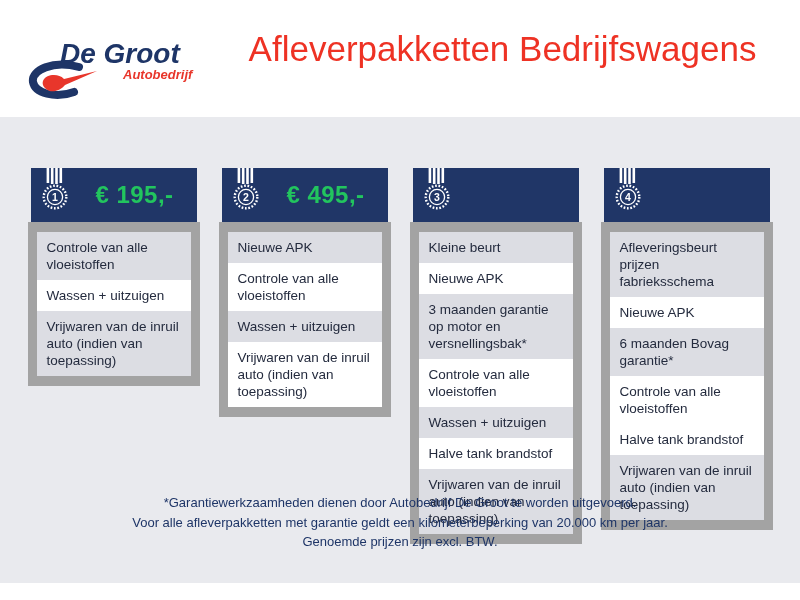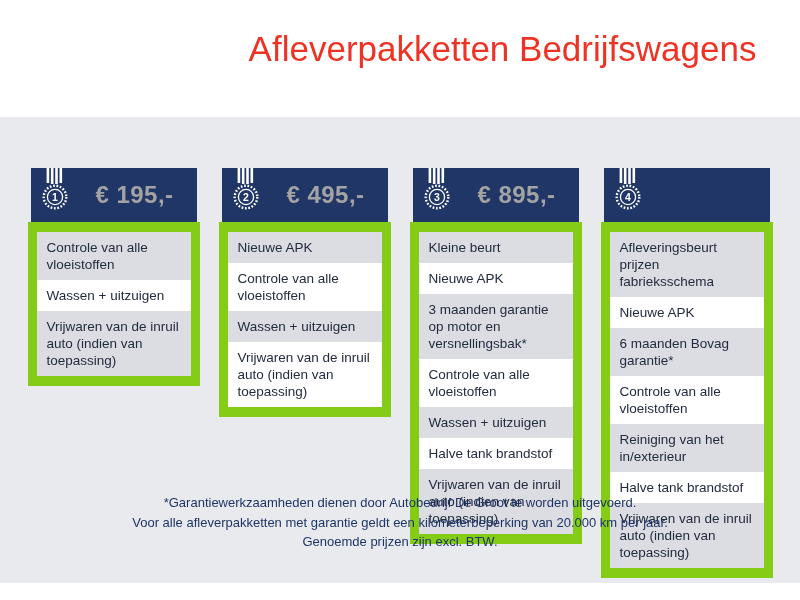--- a/index.html
+++ b/index.html
@@ -34,24 +34,24 @@
     display:flex;justify-content:center;align-items:flex-start;gap:19px;
   }
   .pkg-col{width:172px;flex:0 0 172px;}
   .pkg-header{
     position:relative;margin:0 3px;height:54px;background:#203667;
     display:flex;align-items:center;justify-content:center;
     padding-left:42px;box-sizing:border-box;
   }
   .medal{position:absolute;left:11px;top:0;}
   .pkg-price{
-    font-size:24px;font-weight:bold;color:#a3a3a3;white-space:nowrap;
+    font-size:24px;font-weight:bold;color:#22c55e;white-space:nowrap;
     letter-spacing:0.5px;
   }
-  .pkg-body{background:#84cc16;padding:10px 9px;}
+  .pkg-body{background:#a3a3a3;padding:10px 9px;}
   .pkg-item{
     padding:7px 10px;font-size:13.5px;line-height:17px;color:#242b3e;
     background:#ffffff;
   }
   .pkg-item.alt{background:#dcdde3;}
   
   .notes{
     position:absolute;left:0;top:376px;width:100%;
     text-align:center;font-size:13px;line-height:19.5px;color:#1e3567;
   }
@@ -60,20 +60,28 @@
     text-align:center;font-size:16px;font-weight:normal;color:#1e3567;
     text-decoration:none;
     margin-top:28px;
   }
   .bottom-band{position:absolute;left:0;top:583px;width:800px;height:17px;background:#ffffff;}
 </style>
 </head>
 <body>
 
 <div class="top-band">
+  <div class="logo">
+    <svg class="logo-mark" width="74" height="42" viewBox="0 0 74 42" aria-hidden="true">
+      <path d="M 52 7 C 26 0 4 10 6 22 C 8 33 28 39 47 32" fill="none" stroke="#1e3567" stroke-width="8" stroke-linecap="round"></path>
+      <path d="M 27 15 C 17 15 12 23 19 29 C 25 34 34 30 38 25 L 70 11 L 37 19 C 34 16 31 15 27 15 Z" fill="#e8362b"></path>
+    </svg>
+    <span class="logo-name">De Groot</span>
+    <span class="logo-sub">Autobedrijf</span>
+  </div>
   <h1 class="page-title">Afleverpakketten Bedrijfswagens</h1>
 </div>
 
 <div class="gray-band">
   <div class="columns" id="columns">
   <div class="pkg-col">
     <div class="pkg-header">
       <svg class="medal" width="28" height="46" viewBox="0 0 28 46" aria-hidden="true">
         <g>
           <rect x="4.6" y="0" width="2.6" height="15" fill="#ffffff"></rect>
@@ -123,21 +131,20 @@
         <g>
           <rect x="4.6" y="0" width="2.6" height="15" fill="#ffffff"></rect>
           <rect x="8.9" y="0" width="2.6" height="16" fill="#ffffff"></rect>
           <rect x="13.2" y="0" width="2.6" height="16" fill="#ffffff"></rect>
           <rect x="17.5" y="0" width="2.6" height="15" fill="#ffffff"></rect>
         </g>
         <circle cx="13" cy="29" r="11.3" fill="#203667" stroke="#ffffff" stroke-width="2.4" stroke-dasharray="1.7 1.7"></circle>
         <circle cx="13" cy="29" r="7.6" fill="none" stroke="#ffffff" stroke-width="1.3"></circle>
         <text x="13" y="32.8" text-anchor="middle" font-size="10.5" font-weight="bold" fill="#ffffff" font-family="Liberation Sans, sans-serif">3</text>
       </svg>
-      <span class="pkg-price">€ 895,-</span>
     </div>
     <div class="pkg-body">
           <div class="pkg-item alt">Kleine beurt</div>
           <div class="pkg-item">Nieuwe APK</div>
           <div class="pkg-item alt">3 maanden garantie op motor en versnellingsbak*</div>
           <div class="pkg-item">Controle van alle vloeistoffen</div>
           <div class="pkg-item alt">Wassen + uitzuigen</div>
           <div class="pkg-item">Halve tank brandstof</div>
           <div class="pkg-item alt">Vrijwaren van de inruil auto (indien van toepassing)</div>
         </div>
@@ -155,21 +162,20 @@
         <circle cx="13" cy="29" r="11.3" fill="#203667" stroke="#ffffff" stroke-width="2.4" stroke-dasharray="1.7 1.7"></circle>
         <circle cx="13" cy="29" r="7.6" fill="none" stroke="#ffffff" stroke-width="1.3"></circle>
         <text x="13" y="32.8" text-anchor="middle" font-size="10.5" font-weight="bold" fill="#ffffff" font-family="Liberation Sans, sans-serif">4</text>
       </svg>
     </div>
     <div class="pkg-body">
           <div class="pkg-item alt">Afleveringsbeurt prijzen fabrieksschema</div>
           <div class="pkg-item">Nieuwe APK</div>
           <div class="pkg-item alt">6 maanden Bovag garantie*</div>
           <div class="pkg-item">Controle van alle vloeistoffen</div>
-          <div class="pkg-item alt">Reiniging van het in/exterieur</div>
           <div class="pkg-item">Halve tank brandstof</div>
           <div class="pkg-item alt">Vrijwaren van de inruil auto (indien van toepassing)</div>
         </div>
   </div>
 </div>
 
   <div class="notes" id="notes">
       <div>*Garantiewerkzaamheden dienen door Autobedrijf De Groot te worden uitgevoerd.</div>
       <div>Voor alle afleverpakketten met garantie geldt een kilometerbeperking van 20.000 km per jaar.</div>
       <div>Genoemde prijzen zijn excl. BTW.</div>

